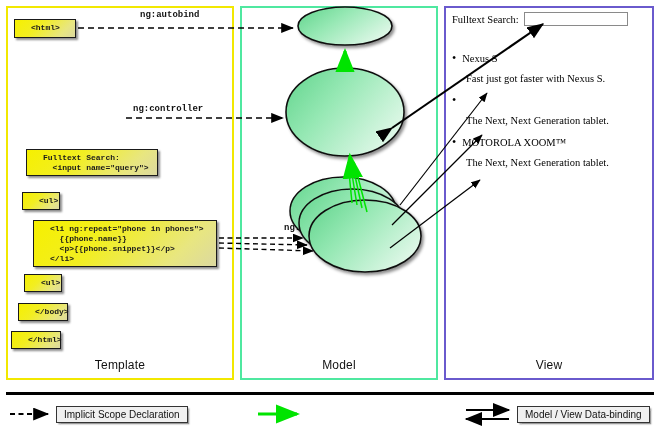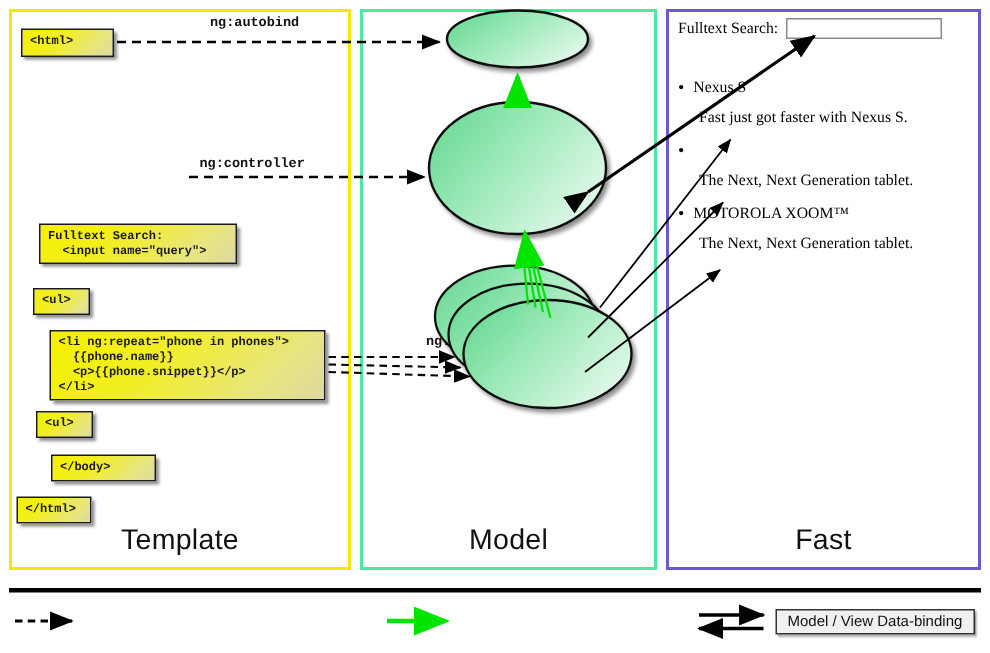--- a/index.html
+++ b/index.html
@@ -13,32 +13,32 @@
   .col{
     position:absolute;top:6px;height:374px;background:#ffffff;
     border:2px solid #000;box-sizing:border-box;
   }
   #col-template{left:6px;width:228px;border-color:#f2e800;}
   #col-model{left:240px;width:198px;border-color:#4fe8a0;}
   #col-view{left:444px;width:210px;border-color:#6a5acd;}
 
   .col-label{
     position:absolute;bottom:6px;left:0;width:100%;
-    text-align:center;font-size:19px;color:#111;letter-spacing:.2px;
+    text-align:center;font-size:12px;color:#111;letter-spacing:.2px;
   }
 
   
   .ybox{
     position:absolute;
     background:linear-gradient(135deg,#f6f000 0%,#f2ee22 38%,#e8e680 78%,#dcd9a0 100%);
     border:1.5px solid #1a1a1a;
     box-shadow:2px 2px 2px rgba(0,0,0,.45);
     font-family:"Liberation Mono","DejaVu Sans Mono",monospace;
     font-size:8px;line-height:10px;color:#1a1a1a;
-    padding:3px 5px;white-space:pre;font-weight:bold;
+    padding:3px 16px;white-space:pre;font-weight:bold;
     box-sizing:border-box;
   }
 
   
   .conn-label{
     position:absolute;
     font-family:"Liberation Mono","DejaVu Sans Mono",monospace;
     font-size:9px;color:#111;white-space:nowrap;font-weight:bold;
   }
 
@@ -83,39 +83,39 @@
 
 <div id="stage">
 
   <div class="col" id="col-template">
     <div class="col-label">Template</div>
   </div>
   <div class="col" id="col-model">
     <div class="col-label">Model</div>
   </div>
   <div class="col" id="col-view">
-    <div class="col-label">Fast</div>
+    <div class="col-label">View</div>
   </div>
 
   <div class="ybox" style="left:14px;top:19px;width:62px;height:19px;">&lt;html&gt;</div>
 
 
   <div class="ybox" style="left:26px;top:149px;width:132px;height:27px;">Fulltext Search:
   &lt;input name="query"&gt;</div>
 
   <div class="ybox" style="left:22px;top:192px;width:38px;height:18px;">&lt;ul&gt;</div>
 
   <div class="ybox" style="left:33px;top:220px;width:184px;height:47px;">&lt;li ng:repeat="phone in phones"&gt;
   {{phone.name}}
   &lt;p&gt;{{phone.snippet}}&lt;/p&gt;
 &lt;/li&gt;</div>
 
   <div class="ybox" style="left:24px;top:274px;width:38px;height:18px;">&lt;ul&gt;</div>
 
-  <div class="ybox" style="left:34px;top:303px;width:70px;height:18px;">&lt;/body&gt;</div>
+  <div class="ybox" style="left:18px;top:303px;width:50px;height:18px;">&lt;/body&gt;</div>
 
   <div class="ybox" style="left:11px;top:331px;width:50px;height:18px;">&lt;/html&gt;</div>
 
   <div class="conn-label" style="left:140px;top:10px;">ng:autobind</div>
   <div class="conn-label" style="left:133px;top:104px;">ng:controller</div>
   <div class="conn-label" style="left:240px;top:223px;padding-left:44px;">ng:repeat</div>
 
   <div class="ell-text" style="left:300px;top:11px;width:92px;">
     <span>Root</span><br>
     <span>Scope</span>
@@ -159,20 +159,21 @@
       <div class="phone-name view-serif">
         <span class="bullet">•</span>
         <span>MOTOROLA XOOM™</span>
       </div>
       <div class="phone-snip view-serif">The Next, Next Generation tablet.</div>
     </div>
   </div>
 
   <div id="legend-rule"></div>
 
+  <div class="leg-box" style="left:56px;top:406px;">Implicit Scope Declaration</div>
   <div class="leg-box" style="left:517px;top:406px;">Model / View Data-binding</div>
 
   <svg class="overlay" viewBox="0 0 660 435">
     <defs>
       <linearGradient id="gGreen" x1="0" y1="0" x2="1" y2="0.6">
         <stop offset="0%" stop-color="#5fd48b"></stop>
         <stop offset="45%" stop-color="#96e8b4"></stop>
         <stop offset="100%" stop-color="#ddf7e6"></stop>
       </linearGradient>
       <marker id="arrBlack" markerWidth="9" markerHeight="9" refX="7.4" refY="3.2" orient="auto">

